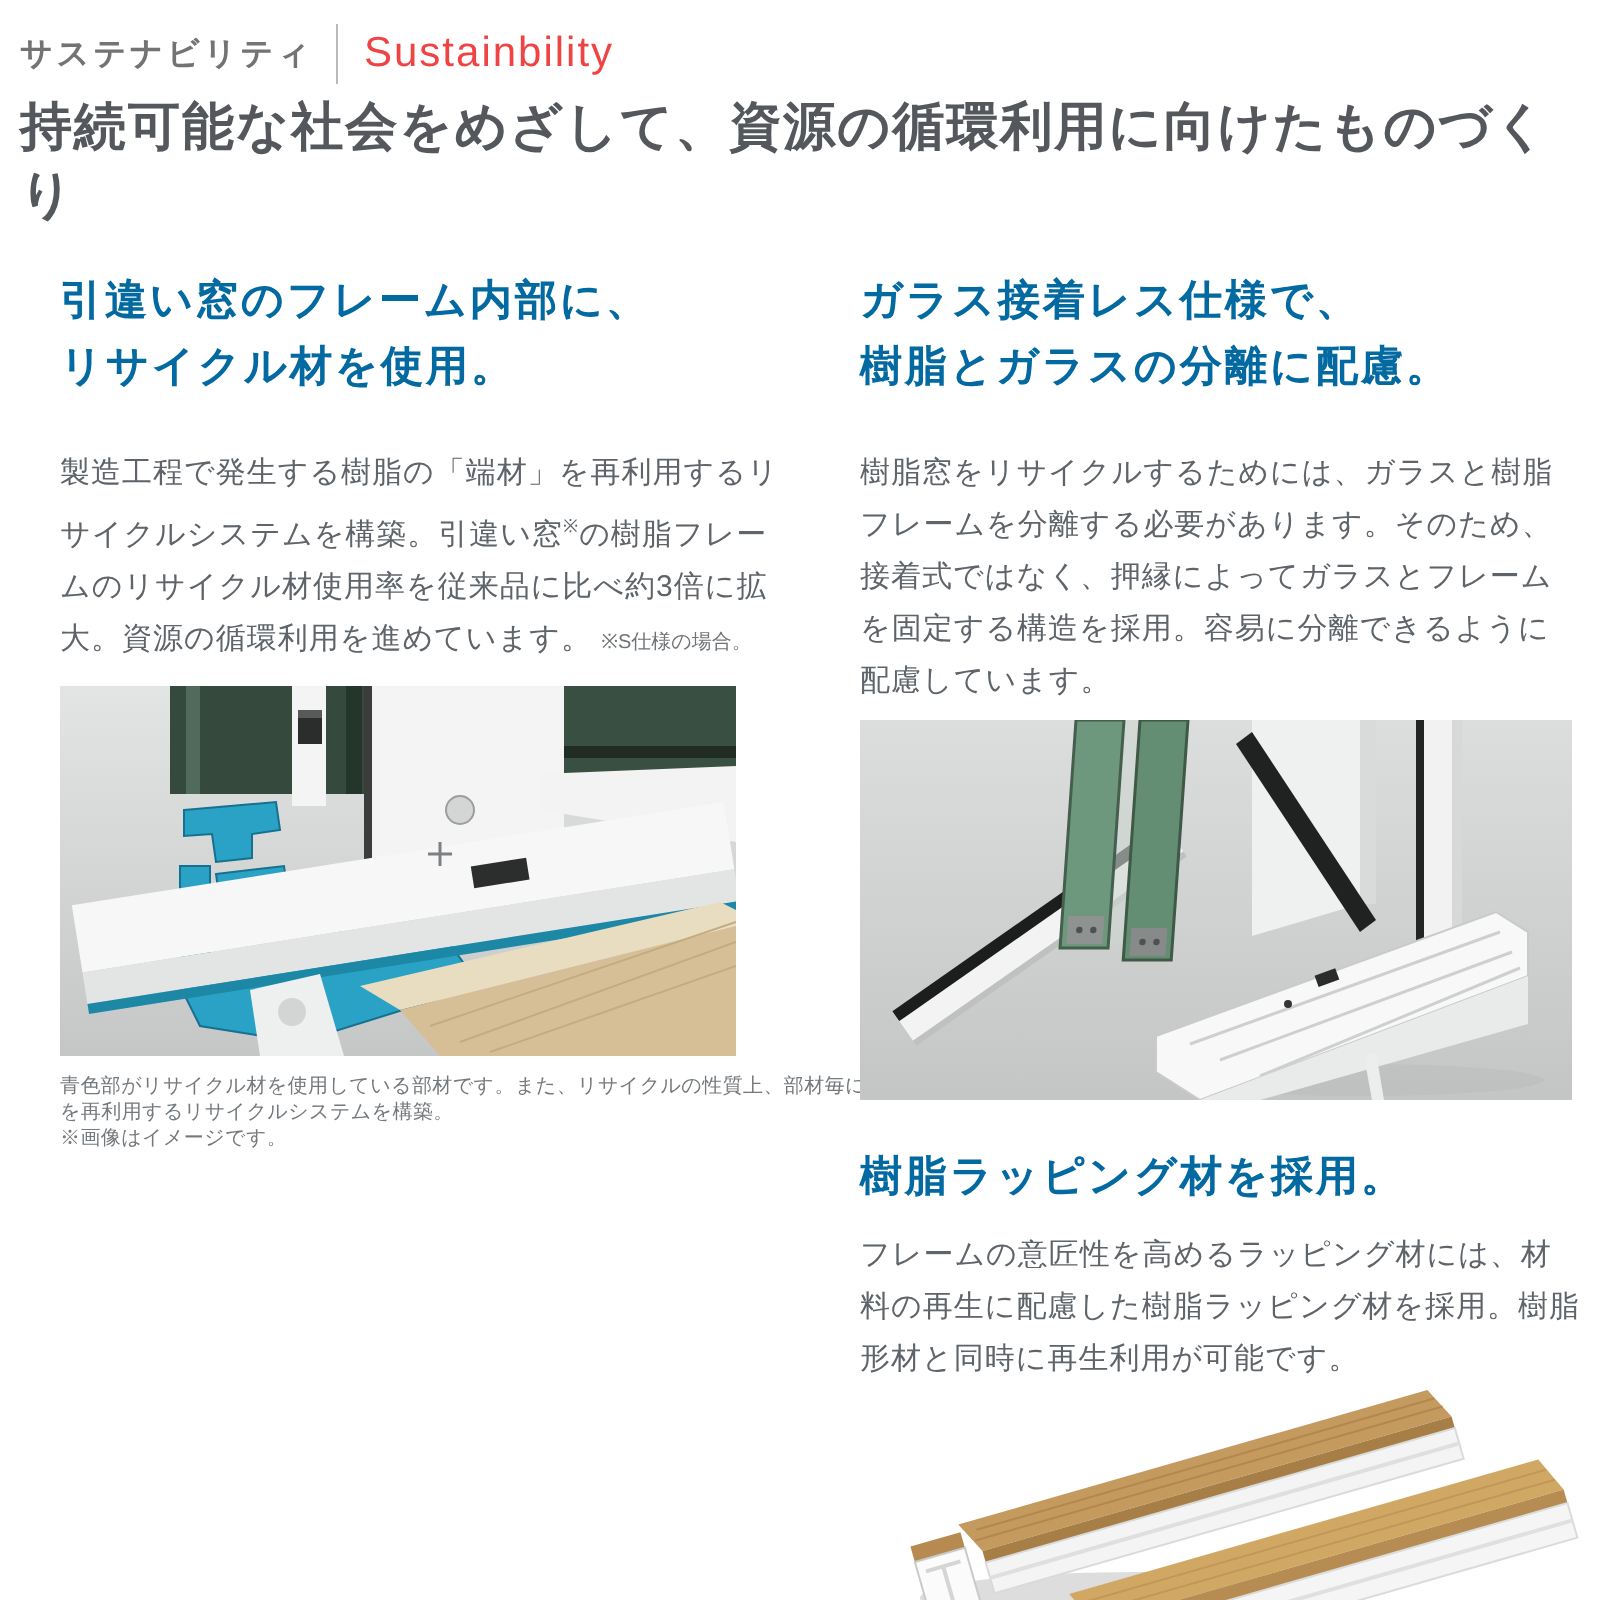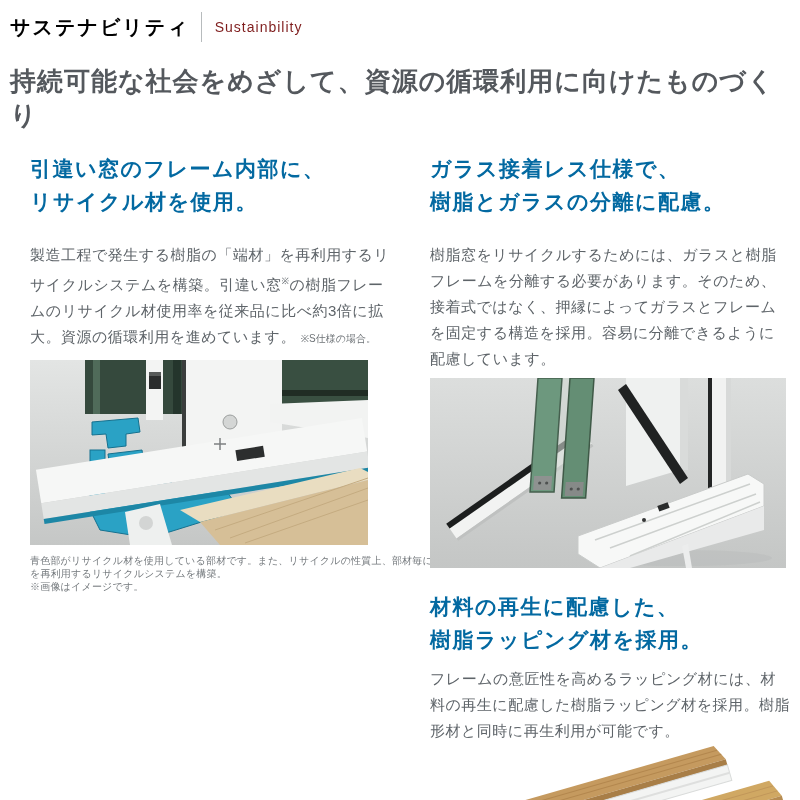--- a/index.html
+++ b/index.html
@@ -1,24 +1,24 @@
 <!DOCTYPE html>
 <html><head>
 <meta charset="utf-8">
 <style>
   * { margin:0; padding:0; box-sizing:border-box; }
   html,body { width:800px; height:800px; background:#ffffff; overflow:hidden;
               font-family:"Liberation Sans", sans-serif; }
 
   .header { display:flex; align-items:center; padding:10px 0 0 10px; height:44px; }
-  .title-jp { font-size:20px; font-weight:bold; color:#000000; letter-spacing:2px;font-family:Liberation Mono, monospace; }
+  .title-jp { font-size:16px; font-weight:bold; color:#737373; letter-spacing:2px;font-family:Liberation Mono, monospace; }
   .title-divider { width:1px; height:30px; background:#b7bbbd; margin:0 13px 0 11px; }
-  .title-en { font-size:14px; color:#7f1d1d; letter-spacing:1px; font-weight:400; }
-
-  .banner { padding-left:10px; margin-top:20px; font-size:26px; font-weight:bold;
+  .title-en { font-size:21px; color:#ef4444; letter-spacing:1px; font-weight:400; }
+
+  .banner { padding-left:10px; margin-top:2px; font-size:26px; font-weight:bold;
             color:#54585d; letter-spacing:1px; line-height:34px; }
 
   .columns { display:flex; gap:40px; padding-left:30px; margin-top:20px; }
   .col { width:360px; }
 
   .sec-heading { font-size:21px; font-weight:600; color:#0369a1;
                  line-height:33px; letter-spacing:1.5px; }
   .sec-heading span { display:block; }
 
   .body-text { margin-top:24px; font-size:15px; color:#5e6469;
@@ -165,21 +165,20 @@
         <polygon points="148,158 318,96 334,106 334,128 170,190 148,176" fill="#f7f8f7" stroke="#c9cbca"></polygon>
         <path d="M165,162 L320,106 M180,170 L326,116 M200,178 L330,124" stroke="#cdd0ce" stroke-width="1.5" fill="none"></path>
         <polygon points="170,190 334,128 334,152 200,190" fill="#e9eaea"></polygon>
         <rect x="228" y="126" width="11" height="6" fill="#2a2c2c" transform="rotate(-20 233 129)"></rect>
         <circle cx="214" cy="142" r="2" fill="#333535"></circle>
         <polygon points="252,168 258,166 262,190 256,190" fill="#eceded"></polygon>
       </svg>
     </figure>
 
     <h2 class="sec-heading h2nd">
-      <span>材料の再生に配慮した、</span>
       <span>樹脂ラッピング材を採用。</span>
     </h2>
     <p class="body-text body2nd">フレームの意匠性を高めるラッピング材には、材料の再生に配慮した樹脂ラッピング材を採用。樹脂形材と同時に再生利用が可能です。</p>
 
     <figure class="photo-planks">
       <svg viewBox="0 0 370 145" width="370" height="145">
         <rect width="370" height="145" fill="#ffffff"></rect>
         <ellipse cx="140" cy="106" rx="110" ry="13" fill="#dcdddc"></ellipse>
         <ellipse cx="255" cy="120" rx="115" ry="13" fill="#d6d7d6"></ellipse>
 

